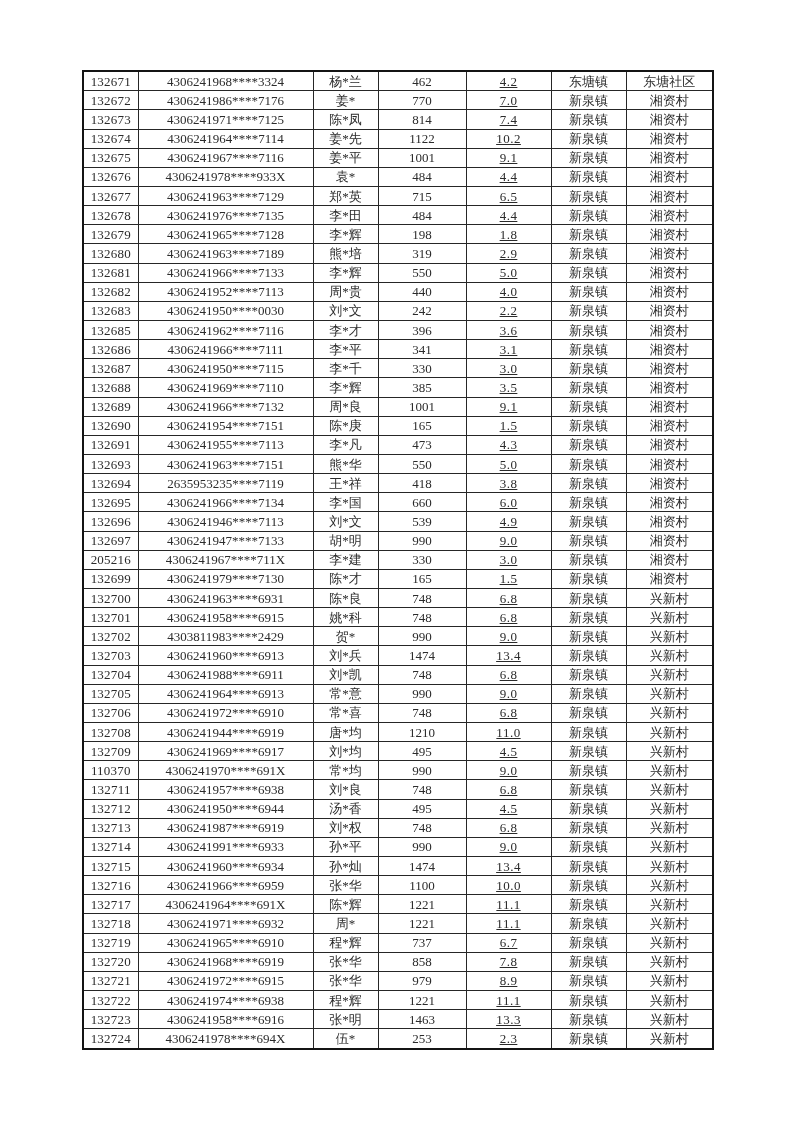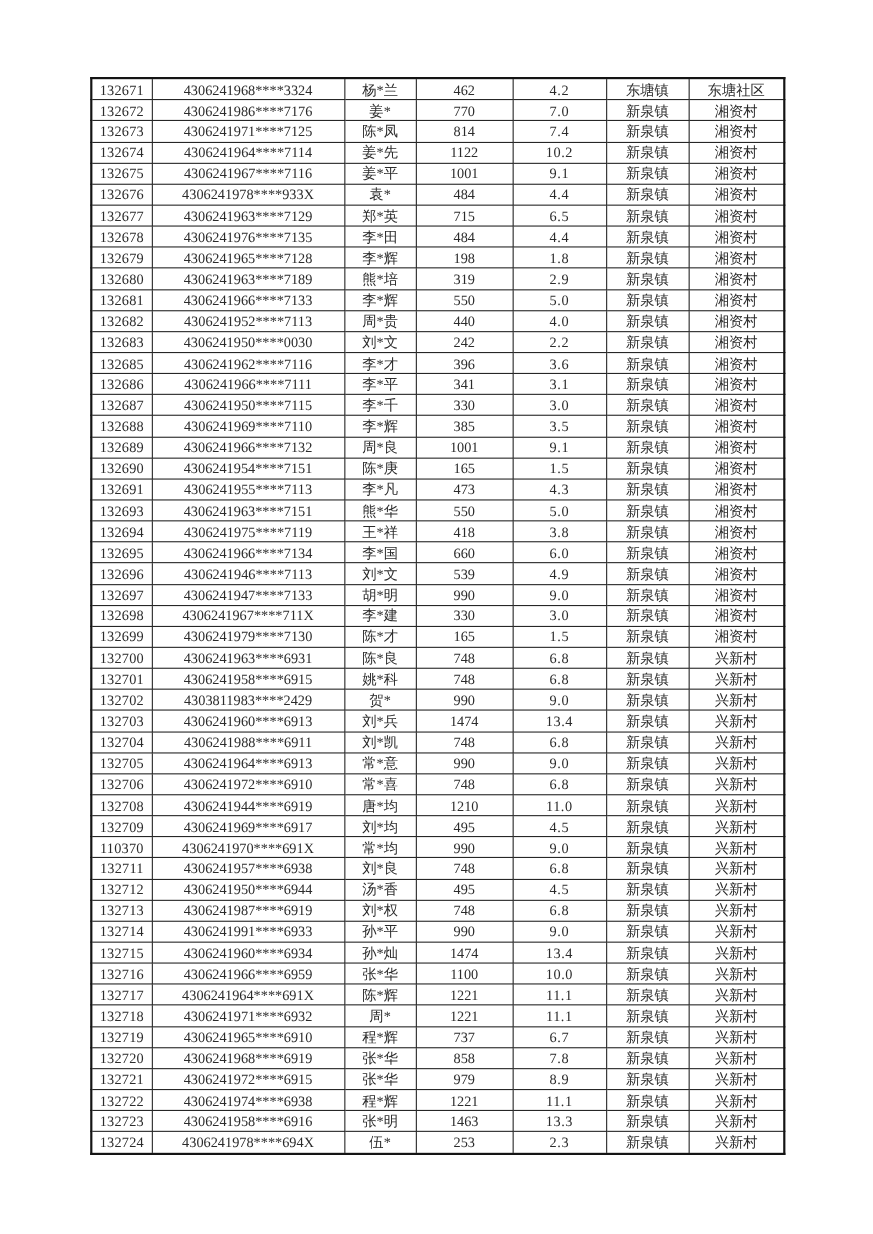--- a/index.html
+++ b/index.html
@@ -34,21 +34,21 @@
     border: 1px solid #262626;
     text-align: center;
     vertical-align: middle;
     font-size: 13px;
     line-height: 1;
     color: #2b2b2b;
     padding: 0;
     white-space: nowrap;
     overflow: hidden;
   }
-  td.col-rate { letter-spacing: 0.5px; }
+  td.col-rate { letter-spacing: 0.5px; text-decoration: underline; }
   td.col-serial { letter-spacing: 0.2px; }
 </style>
 </head>
 <body>
 
 <div class="page">
   <table class="record-table">
       <colgroup>
         <col style="width: 55px;">
         <col style="width: 175px;">
@@ -243,21 +243,21 @@
           <td class="col-serial">132693</td>
           <td class="col-id-number">4306241963****7151</td>
           <td class="col-name">熊*华</td>
           <td class="col-amount">550</td>
           <td class="col-rate">5.0</td>
           <td class="col-town">新泉镇</td>
           <td class="col-village">湘资村</td>
         </tr>
         <tr>
           <td class="col-serial">132694</td>
-          <td class="col-id-number">4306241975****7119</td>
+          <td class="col-id-number">2635953235****7119</td>
           <td class="col-name">王*祥</td>
           <td class="col-amount">418</td>
           <td class="col-rate">3.8</td>
           <td class="col-town">新泉镇</td>
           <td class="col-village">湘资村</td>
         </tr>
         <tr>
           <td class="col-serial">132695</td>
           <td class="col-id-number">4306241966****7134</td>
           <td class="col-name">李*国</td>
@@ -278,21 +278,21 @@
         <tr>
           <td class="col-serial">132697</td>
           <td class="col-id-number">4306241947****7133</td>
           <td class="col-name">胡*明</td>
           <td class="col-amount">990</td>
           <td class="col-rate">9.0</td>
           <td class="col-town">新泉镇</td>
           <td class="col-village">湘资村</td>
         </tr>
         <tr>
-          <td class="col-serial">132698</td>
+          <td class="col-serial">205216</td>
           <td class="col-id-number">4306241967****711X</td>
           <td class="col-name">李*建</td>
           <td class="col-amount">330</td>
           <td class="col-rate">3.0</td>
           <td class="col-town">新泉镇</td>
           <td class="col-village">湘资村</td>
         </tr>
         <tr>
           <td class="col-serial">132699</td>
           <td class="col-id-number">4306241979****7130</td>

